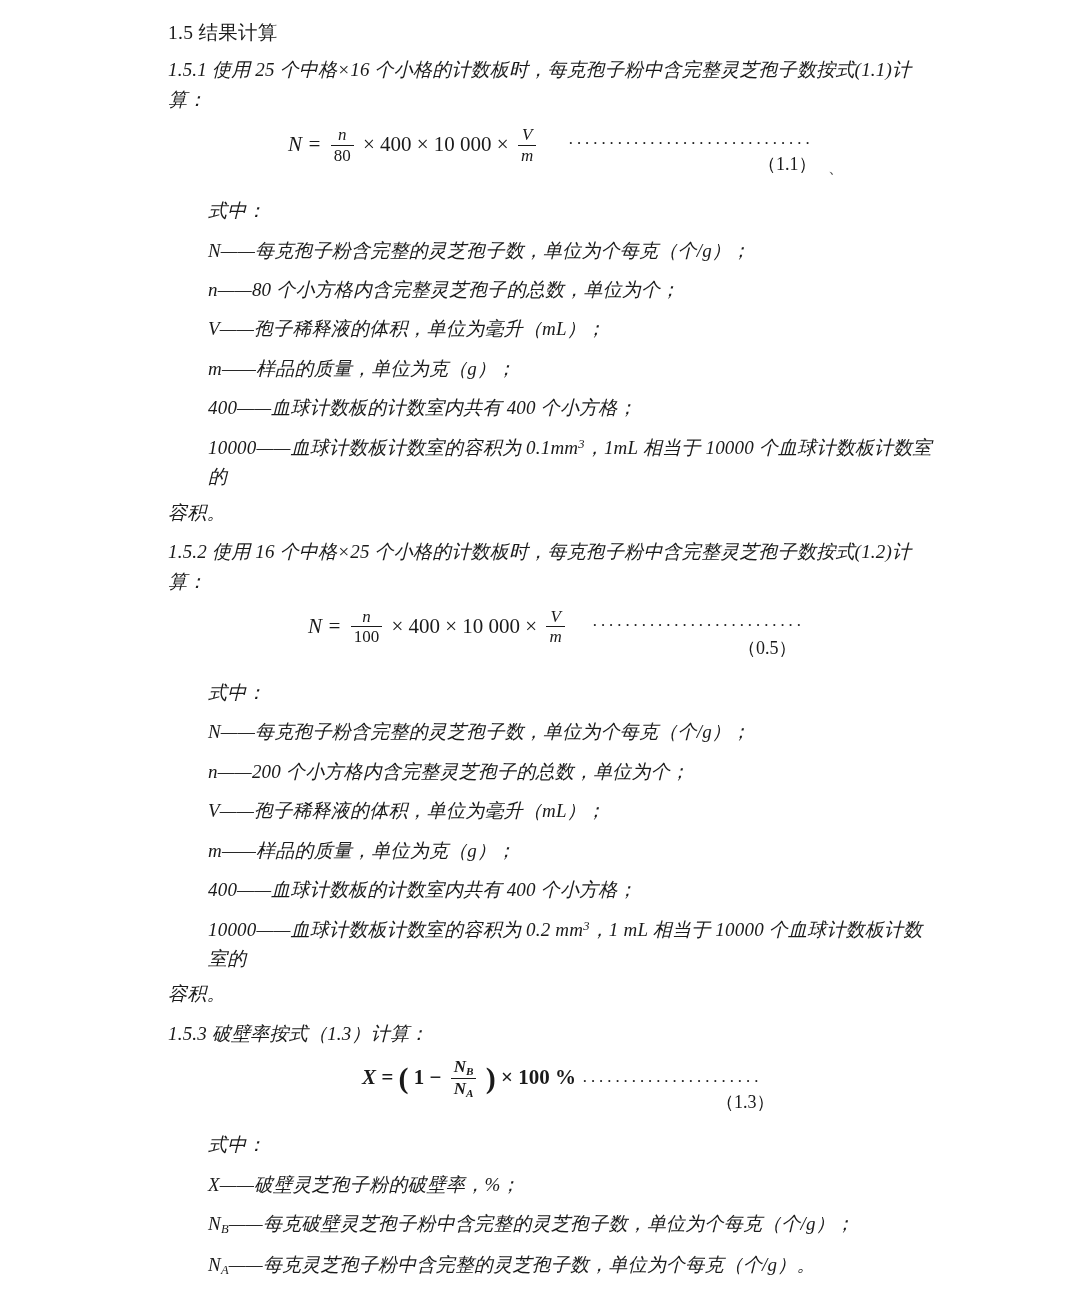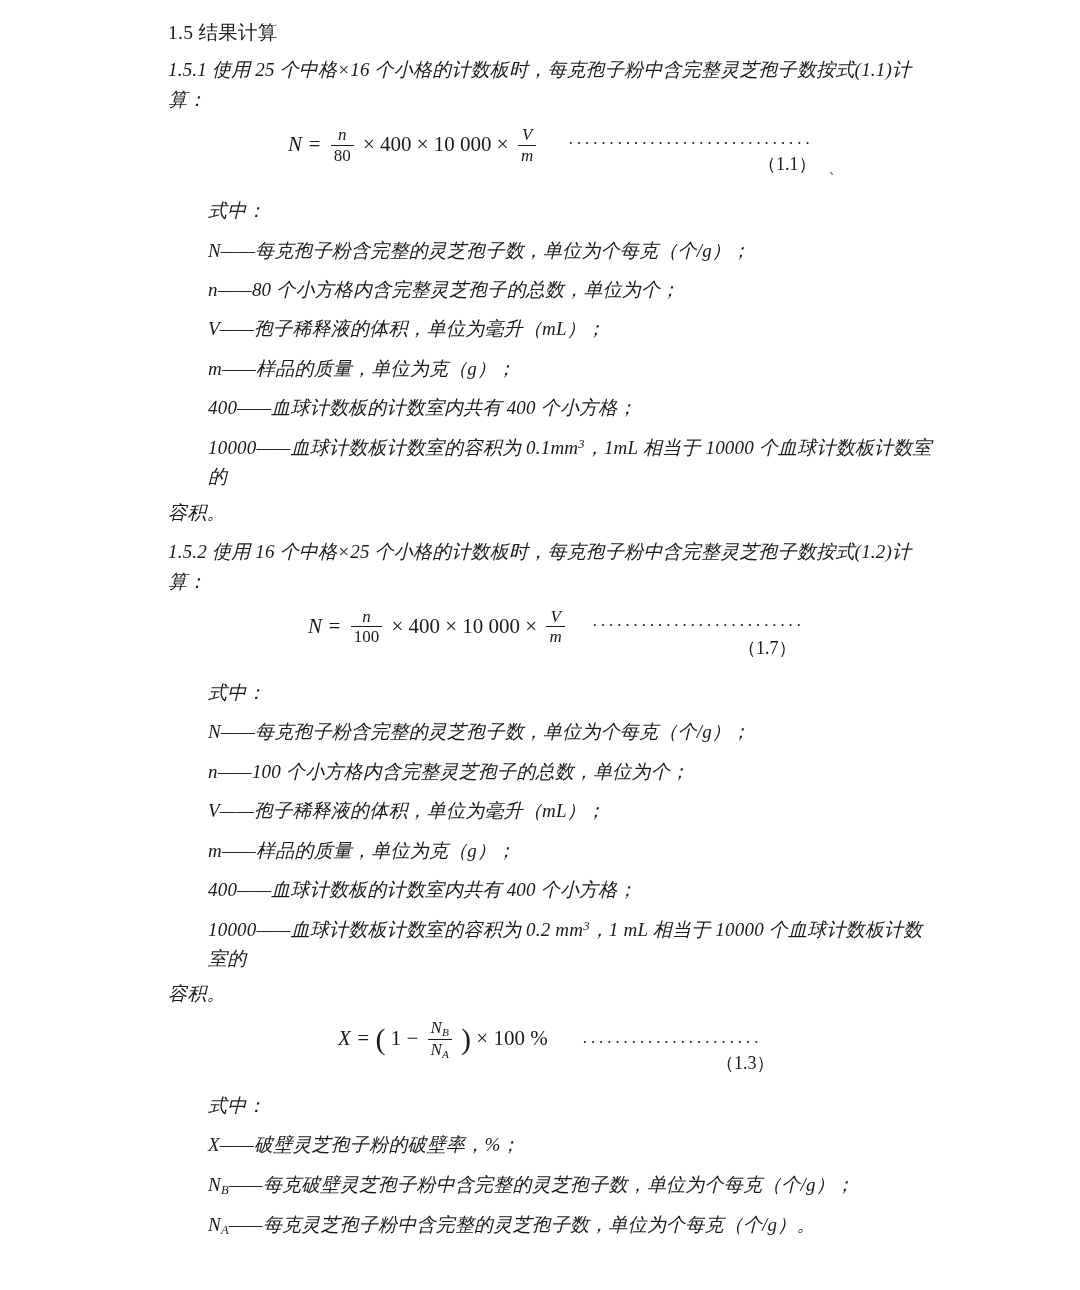--- a/index.html
+++ b/index.html
@@ -88,21 +88,22 @@
   .eqnum {
     position: absolute;
     font-size: 18px;
   }
   sub, sup {
     font-size: 0.66em;
   }
   sub { vertical-align: -0.25em; }
   sup { vertical-align: 0.5em; }
   .bold-f {
-    font-weight: normal;
+    font-weight: bold;
+    margin-left: 24px;
   }
   .stray {
     position: absolute;
     font-size: 16px;
     color: #444;
   }
 </style>
 </head>
 <body>
 
@@ -149,33 +150,34 @@
         <span class="num">n</span>
         <span class="den up">100</span>
       </span>
       <span class="up">× 400 × 10 000 ×</span>
       <span class="frac">
         <span class="num">V</span>
         <span class="den">m</span>
       </span>
     </div>
     <div class="dots" style="left: 424px; top: 10px;">··························</div>
-    <div class="eqnum" style="left: 570px; top: 30px;">（1.7）</div>
+    <div class="eqnum" style="left: 570px; top: 30px;">（0.5）</div>
   </div>
 
   <div class="para indent">式中：</div>
   <div class="para indent">N——每克孢子粉含完整的灵芝孢子数，单位为个每克（个/g）；</div>
-  <div class="para indent">n——100 个小方格内含完整灵芝孢子的总数，单位为个；</div>
+  <div class="para indent">n——200 个小方格内含完整灵芝孢子的总数，单位为个；</div>
   <div class="para indent">V——孢子稀释液的体积，单位为毫升（mL）；</div>
   <div class="para indent">m——样品的质量，单位为克（g）；</div>
   <div class="para indent">400——血球计数板的计数室内共有 400 个小方格；</div>
 
   <div class="para indent tight"><span>10000——血球计数板计数室的容积为 0.2 mm</span><sup>3</sup><span>，1 mL 相当于 10000 个血球计数板计数室的</span></div>
   <div class="para">容积。</div>
 
+  <div class="para">1.5.3   破壁率按式（1.3）计算：</div>
 
   <div class="formula-row">
     <div class="formula bold-f" style="left: 170px; top: 0px; font-style: normal;">
       <span style="font-style: italic;">X =</span>
       <span style="font-size: 30px; vertical-align: -4px;">(</span>
       <span>1 −</span>
       <span class="frac">
         <span class="num" style="font-style: italic;"><span>N</span><sub>B</sub></span>
         <span class="den" style="font-style: italic;"><span>N</span><sub>A</sub></span>
       </span>

